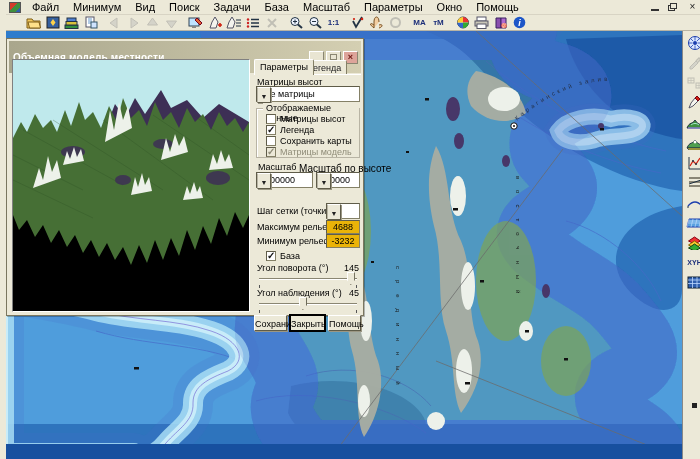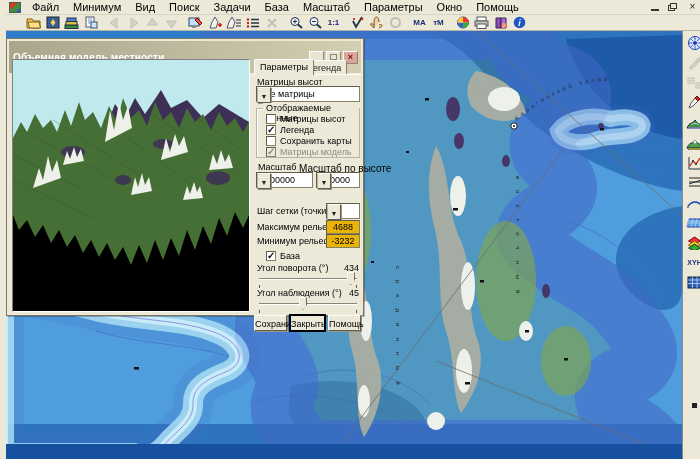--- a/index.html
+++ b/index.html
@@ -583,21 +583,21 @@
       <span class="field" style="left:72px;top:161px;width:34px">4688</span>
       <span class="lbl" style="left:3px;top:177px">Минимум рельефа (м)</span>
       <span class="field" style="left:72px;top:175px;width:34px">-3232</span>
 
       <span class="cbrow" style="left:12px;top:192px">
         <span class="cb on"></span>
           <span>База</span>
         </span>
 
       <span class="lbl" style="left:3px;top:204px">Угол поворота (°)</span>
-      <span class="lbl" style="right:2px;top:204px">434</span>
+      <span class="lbl" style="right:2px;top:204px">145</span>
       <div class="slider" style="left:3px;top:213px;width:102px">
         <span class="track"></span>
         <span class="thumb" style="left: 92%;"></span>
         <span class="tick" style="left:2px"></span>
           <span class="tick" style="right:2px"></span>
       </div>
 
       <span class="lbl" style="left:3px;top:229px">Угол наблюдения (°)</span>
       <span class="lbl" style="right:2px;top:229px">45</span>
       <div class="slider" style="left:3px;top:238px;width:102px">

